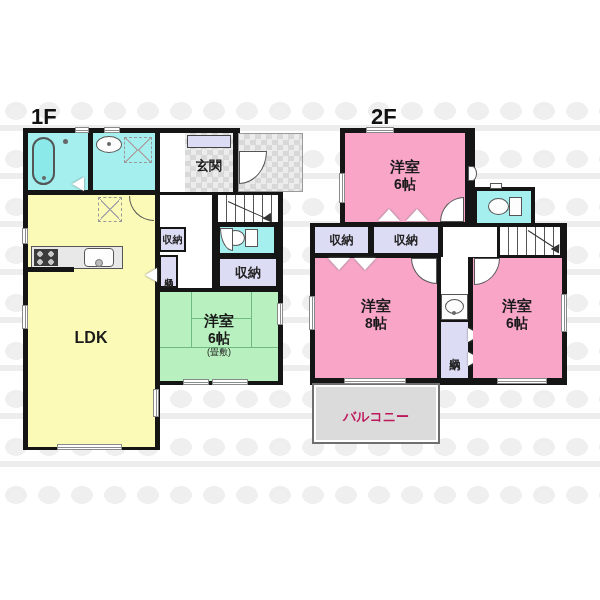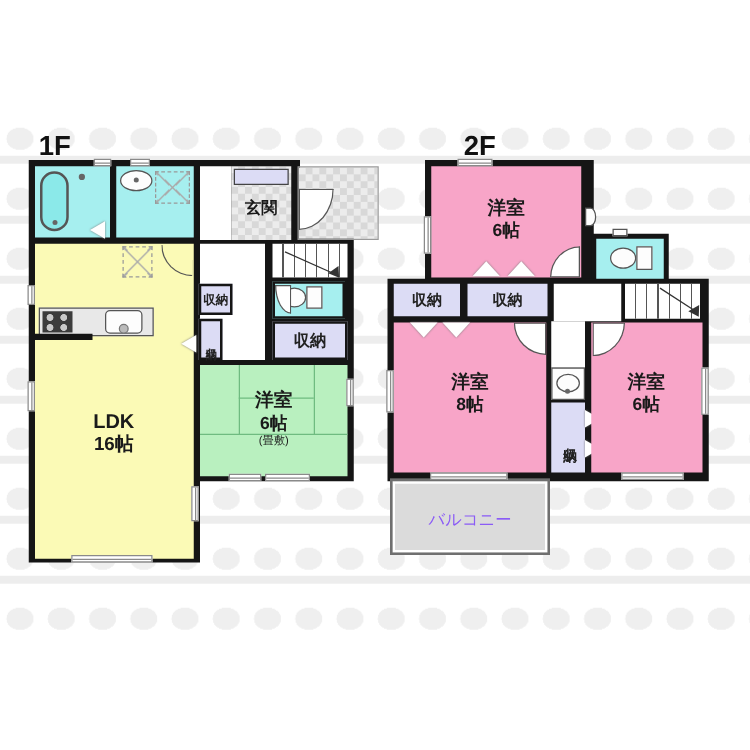--- a/index.html
+++ b/index.html
@@ -109,21 +109,20 @@
   <div class="abs yellow" style="left:28px;top:195px;width:127px;height:252px;"></div>
   <div class="abs xbox" style="left:98px;top:197px;width:24px;height:25px;"></div>
   <div class="abs arc arc-bl" style="left:129px;top:196px;width:25px;height:25px;background:#FBFAB6;border-top:none;border-right:none;"></div>
   <div class="abs counter" style="left:31px;top:246px;width:92px;height:23px;"></div>
   <div class="abs stove" style="left:34px;top:249px;width:24px;height:17px;"></div>
   <div class="abs fixt" style="left:84px;top:248px;width:30px;height:19px;border-radius:4px;"></div>
   <div class="abs dot" style="left:95px;top:259px;width:8px;height:8px;background:#bbb;border:1px solid #777;"></div>
   <div class="abs wall" style="left:28px;top:267px;width:46px;height:5px;"></div>
   <div class="abs rlabel" style="left:51px;top:328px;width:80px;">
     <div class="rname" style="font-size:16px;">LDK</div>
-    <div class="rsize" style="font-size:15px;">16帖</div>
   </div>
 
   <div class="abs stairs" style="left:218px;top:195px;width:60px;height:27px;"></div>
   <div class="abs sline" style="left:228px;top:201px;width:44px;transform:rotate(24deg);"></div>
   <div class="abs ahead" style="left:264px;top:215px;transform:rotate(-35deg);"></div>
 
   <div class="abs white" style="left:160px;top:195px;width:52px;height:93px;"></div>
   <div class="abs lav b2 clabel" style="left:159px;top:227px;width:27px;height:25px;">
     <span style="font-size:10px;">収納</span>
   </div>
@@ -212,21 +211,21 @@
 
   <div class="abs pink" style="left:473px;top:258px;width:89px;height:120px;"></div>
   <div class="abs arc arc-br" style="left:474px;top:258px;width:26px;height:27px;"></div>
   <div class="abs rlabel" style="left:477px;top:297px;width:80px;">
     <div class="rname">洋室</div>
     <div class="rsize">6帖</div>
   </div>
 
   <div class="abs balcony" style="left:312px;top:383px;width:128px;height:61px;"></div>
   <div class="abs rlabel" style="left:336px;top:406px;width:80px;">
-    <span style="font-size:13px;font-weight:400;color:#8b5cf6;">バルコニー</span>
+    <span style="font-size:13px;font-weight:700;color:#be185d;">バルコニー</span>
   </div>
 
   <div class="abs win win-v" style="left:339px;top:173px;width:6px;height:30px;"></div>
   <div class="abs win win-h" style="left:366px;top:127px;width:28px;height:6px;"></div>
   <div class="abs win win-v" style="left:309px;top:296px;width:6px;height:34px;"></div>
   <div class="abs win win-h" style="left:344px;top:378px;width:62px;height:6px;"></div>
   <div class="abs win win-h" style="left:497px;top:378px;width:50px;height:6px;"></div>
   <div class="abs win win-v" style="left:561px;top:294px;width:6px;height:38px;"></div>
 
 

